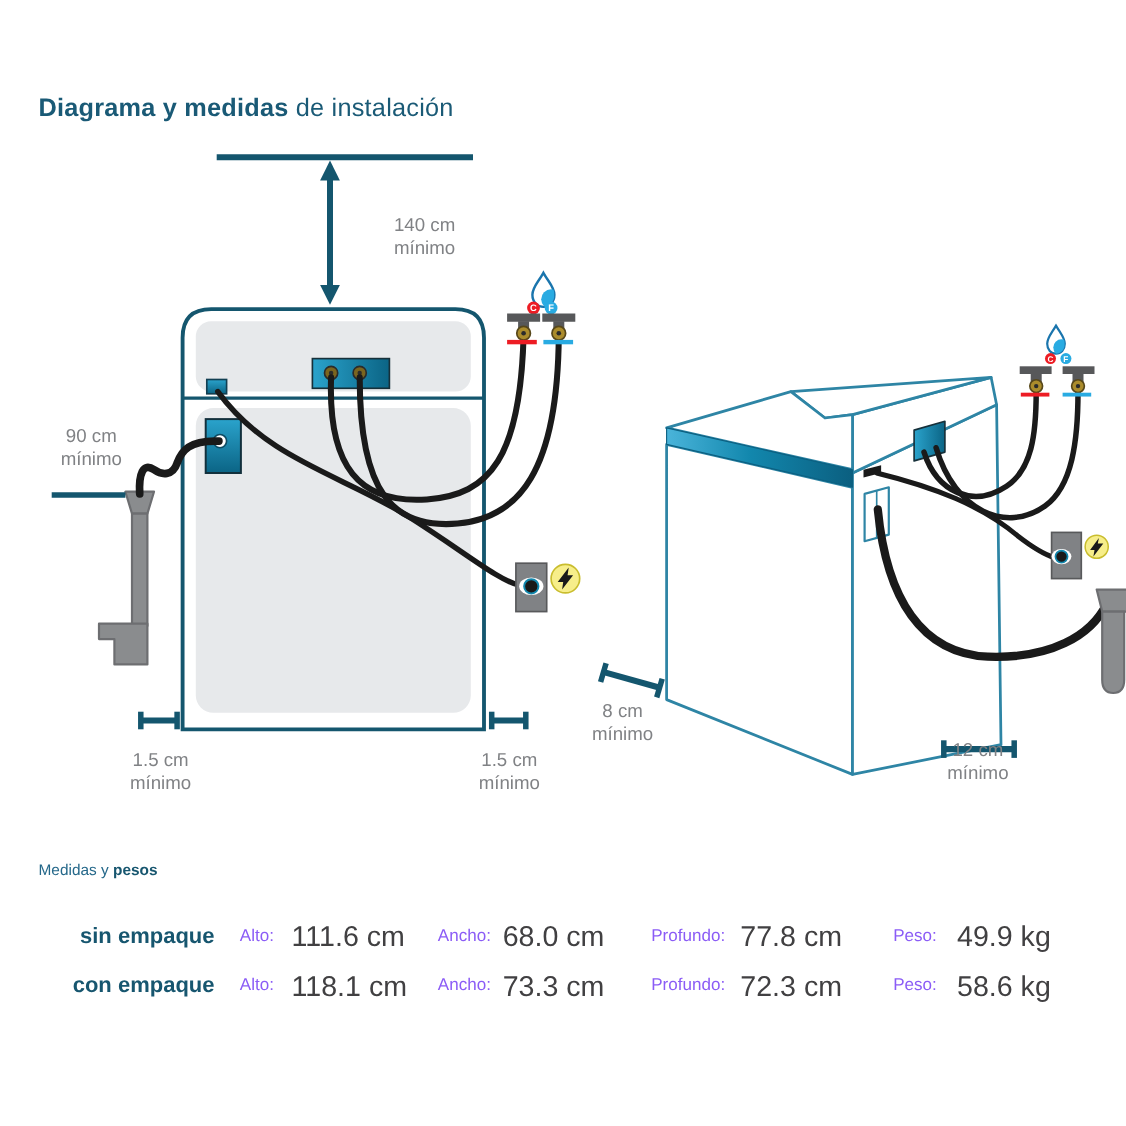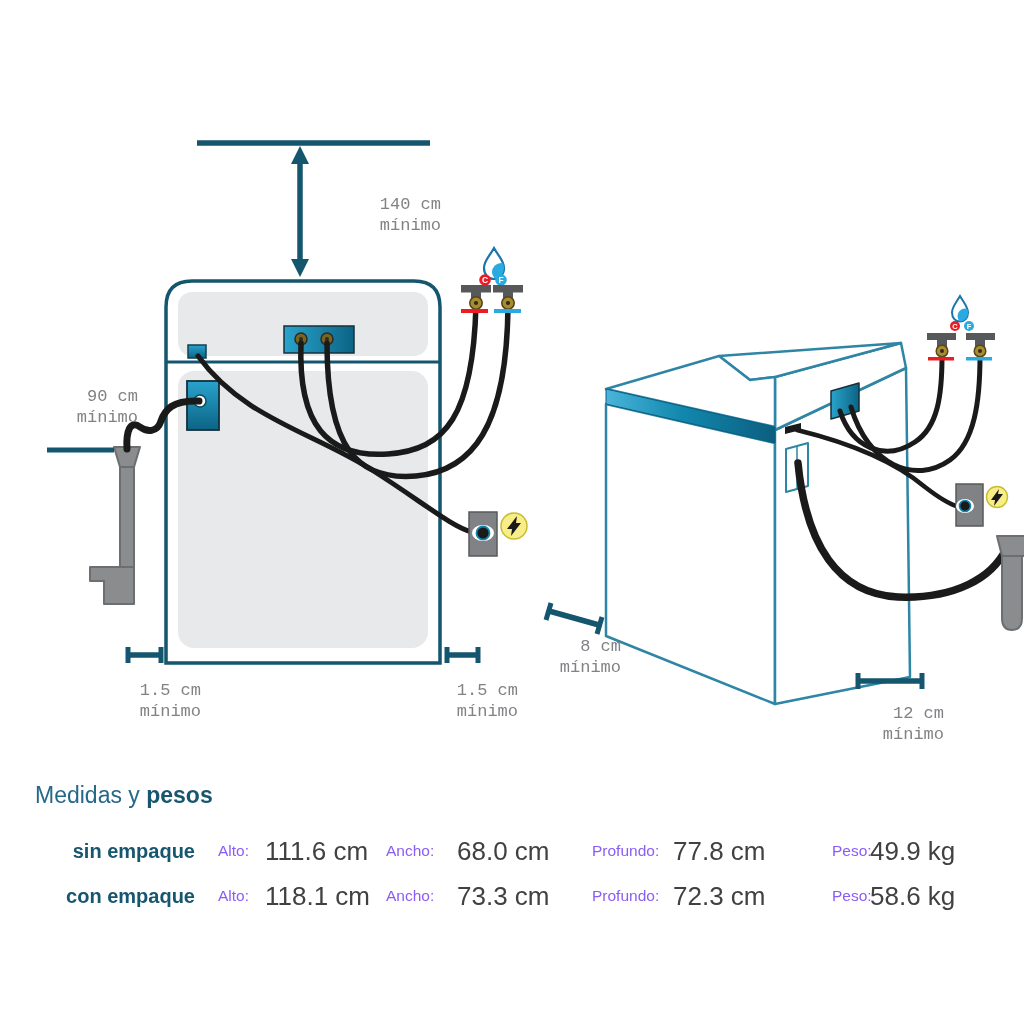--- a/index.html
+++ b/index.html
@@ -2,32 +2,32 @@
 <html><head>
 <meta charset="utf-8">
 <style>
   html,body{margin:0;padding:0;background:#fff;}
   #stage{position:relative;width:1024px;height:1024px;background:#fff;overflow:hidden;
          font-family:"Liberation Sans", sans-serif;}
   #artwork{position:absolute;left:0;top:0;}
   .abs{position:absolute;}
   .title{left:35px;top:84px;font-size:23px;color:#1a5a76;letter-spacing:.2px;}
   .title b{font-weight:bold;}
-  .dim-label{width:110px;text-align:right;font-size:17px;line-height:21px;color:#808285;font-family:Liberation Mono, monospace;}
-  .specs-title{left:35px;top:782px;font-size:23px;color:#25688a;}
+  .dim-label{width:110px;text-align:center;font-size:17px;line-height:21px;color:#808285;}
+  .specs-title{left:35px;top:782px;font-size:14px;color:#25688a;}
   .specs-title b{font-weight:bold;color:#17566f;}
   .spec-row{left:0;width:1024px;height:26px;text-decoration:underline;}
   .spec-row span{position:absolute;top:0;line-height:26px;white-space:nowrap;}
   .row-label{left:35px;width:160px;text-align:right;font-weight:bold;font-size:20px;color:#17566f;}
   .cell-label{font-size:15.5px;color:#8b5cf6;}
   .cell-value{font-size:26px;color:#414042;}
   .c-alto-l{left:218px;} .c-alto-v{left:265px;}
-  .c-ancho-l{left:386px;} .c-ancho-v{left:457px;text-align:center;}
+  .c-ancho-l{left:398px;} .c-ancho-v{left:457px;text-align:center;}
   .c-prof-l{left:592px;} .c-prof-v{left:673px;}
-  .c-peso-l{left:832px;} .c-peso-v{left:870px;}
+  .c-peso-l{left:812px;} .c-peso-v{left:870px;}
 </style>
 </head>
 <body>
 
 <div id="stage">
 
   <svg id="artwork" width="1024" height="1024" viewBox="0 0 1024 1024" font-family="Liberation Sans, sans-serif">
     <defs>
       <linearGradient id="gradBand" x1="0" y1="0" x2="1" y2="0">
         <stop offset="0" stop-color="#4ab4da"></stop>
@@ -194,20 +194,23 @@
     <g stroke="#14566e">
       <line x1="549" y1="611" x2="599" y2="625" stroke-width="5.5"></line>
       <line x1="551" y1="603" x2="546" y2="620" stroke-width="5"></line>
       <line x1="602" y1="617" x2="597" y2="634" stroke-width="5"></line>
       <line x1="858" y1="681" x2="922" y2="681" stroke-width="5.5"></line>
       <line x1="858" y1="673" x2="858" y2="689" stroke-width="5"></line>
       <line x1="922" y1="673" x2="922" y2="689" stroke-width="5"></line>
     </g>
   </svg>
 
+  <div class="abs title">
+    <b>Diagrama y medidas</b><span> de instalación</span>
+  </div>
 
   <div class="abs dim-label" style="left:331px;top:194px;">
     <div>140 cm</div>
     <div>mínimo</div>
   </div>
   <div class="abs dim-label" style="left:28px;top:386px;">
     <div>90 cm</div>
     <div>mínimo</div>
   </div>
   <div class="abs dim-label" style="left:91px;top:680px;">
@@ -215,21 +218,21 @@
     <div>mínimo</div>
   </div>
   <div class="abs dim-label" style="left:408px;top:680px;">
     <div>1.5 cm</div>
     <div>mínimo</div>
   </div>
   <div class="abs dim-label" style="left:511px;top:636px;">
     <div>8 cm</div>
     <div>mínimo</div>
   </div>
-  <div class="abs dim-label" style="left:834px;top:703px;">
+  <div class="abs dim-label" style="left:834px;top:671px;">
     <div>12 cm</div>
     <div>mínimo</div>
   </div>
 
   <div class="abs specs-title">
     <span>Medidas y </span><b>pesos</b>
   </div>
 
   <div class="abs spec-row" style="top:838px;">
     <span class="row-label">sin empaque</span>

